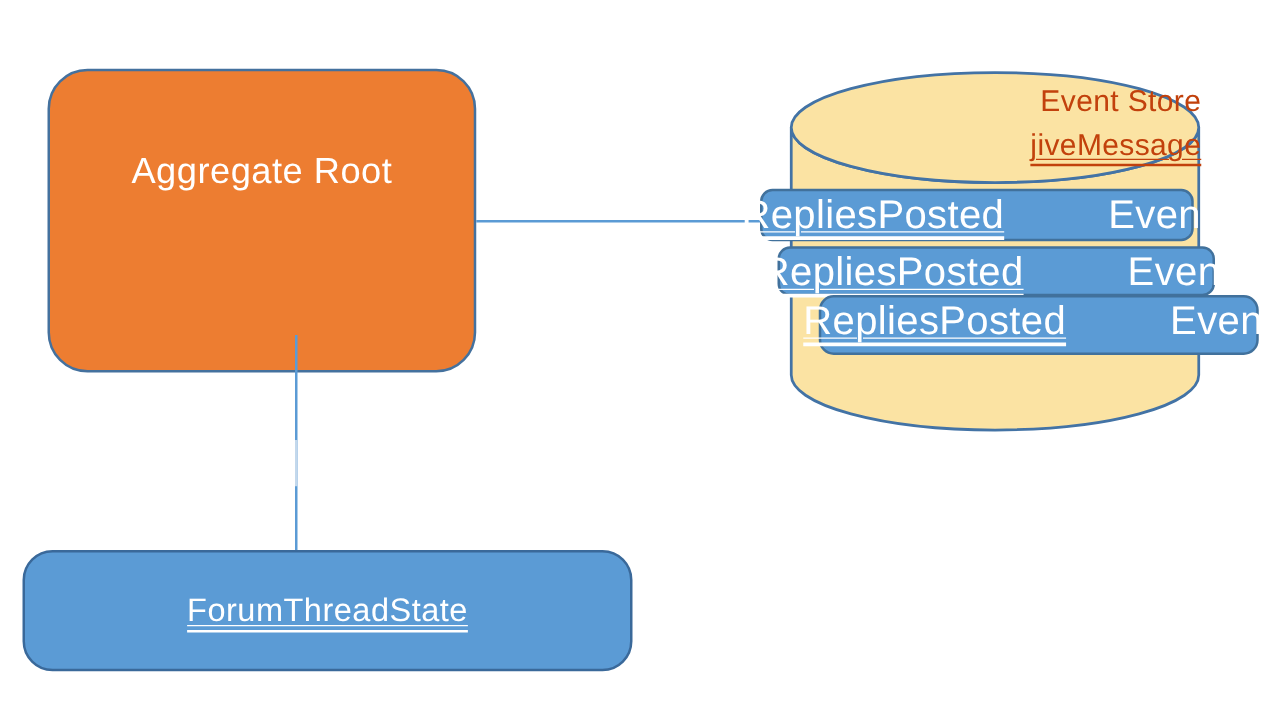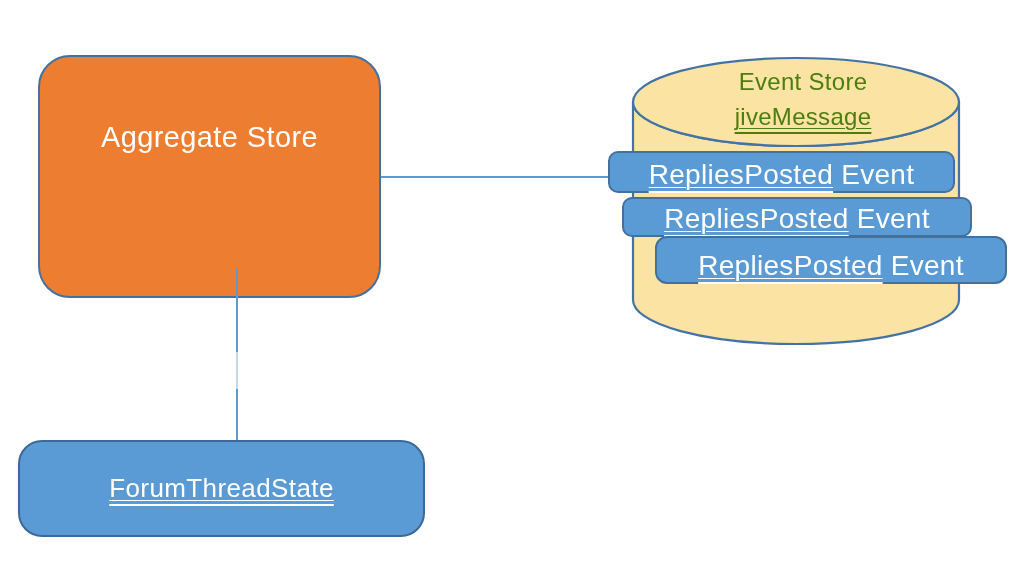--- a/index.html
+++ b/index.html
@@ -31,35 +31,35 @@
   }
   .connector-v-light{
     position:absolute;left:236px;top:352px;width:1.5px;height:37px;
     background:#C3D8EC;
   }
   .cylinder{
     position:absolute;left:631px;top:56px;width:330px;height:290px;
   }
   .cyl-text{
     position:absolute;left:631px;top:64px;width:330px;
-    text-align:center;color:#4d7c0f;
+    text-align:right;color:#c2410c;
     font-size:24px;line-height:35px;letter-spacing:0.3px;
     padding-left:14px;box-sizing:border-box;
   }
   .event-box{
     position:absolute;box-sizing:border-box;
     background:#5B9BD5;border:2px solid #41719C;border-radius:10px;
-    display:flex;align-items:flex-end;justify-content:center;
-    color:#ffffff;font-size:28px;letter-spacing:0.3px;white-space:pre;
+    display:flex;align-items:flex-start;justify-content:center;
+    color:#ffffff;font-size:32px;letter-spacing:0.3px;white-space:pre;gap:37px;
   }
   .event-box.e1{left:608px;top:151px;width:347px;height:42px;}
   .event-box.e2{left:622px;top:197px;width:350px;height:40px;}
   .event-box.e3{left:655px;top:236px;width:352px;height:48px;border-radius:12px;}
   .state-box{
-    position:absolute;left:18px;top:440px;width:407px;height:97px;
+    position:absolute;left:18px;top:440px;width:488px;height:97px;
     box-sizing:border-box;
     background:#5B9BD5;border:2.5px solid #3A699A;border-radius:24px;
     display:flex;align-items:center;justify-content:center;
     color:#ffffff;font-size:26px;letter-spacing:0.4px;
   }
   
   .spell{
     text-decoration-line:underline;
     text-decoration-style:wavy;
     text-decoration-color:#E05A4E;
@@ -75,21 +75,21 @@
     text-underline-offset:3px;
   }
 </style>
 </head>
 <body>
 
 <div class="canvas">
 
   <div class="agg-box">
     <div class="agg-text">
-      <div>Aggregate Store</div>
+      <div>Aggregate Root</div>
     </div>
   </div>
 
   <div class="connector-h"></div>
   <div class="connector-v"></div>
   <div class="connector-v-light"></div>
 
   <svg class="cylinder" viewBox="0 0 330 290" xmlns="http://www.w3.org/2000/svg">
     <path d="M2,46 L2,244 A163,44 0 0,0 328,244 L328,46 A163,44 0 0,1 2,46 Z" fill="#FBE3A3" stroke="#4373A5" stroke-width="2.2"></path>
     <ellipse cx="165" cy="46" rx="163" ry="44" fill="#FBE3A3" stroke="#4373A5" stroke-width="2.2"></ellipse>

